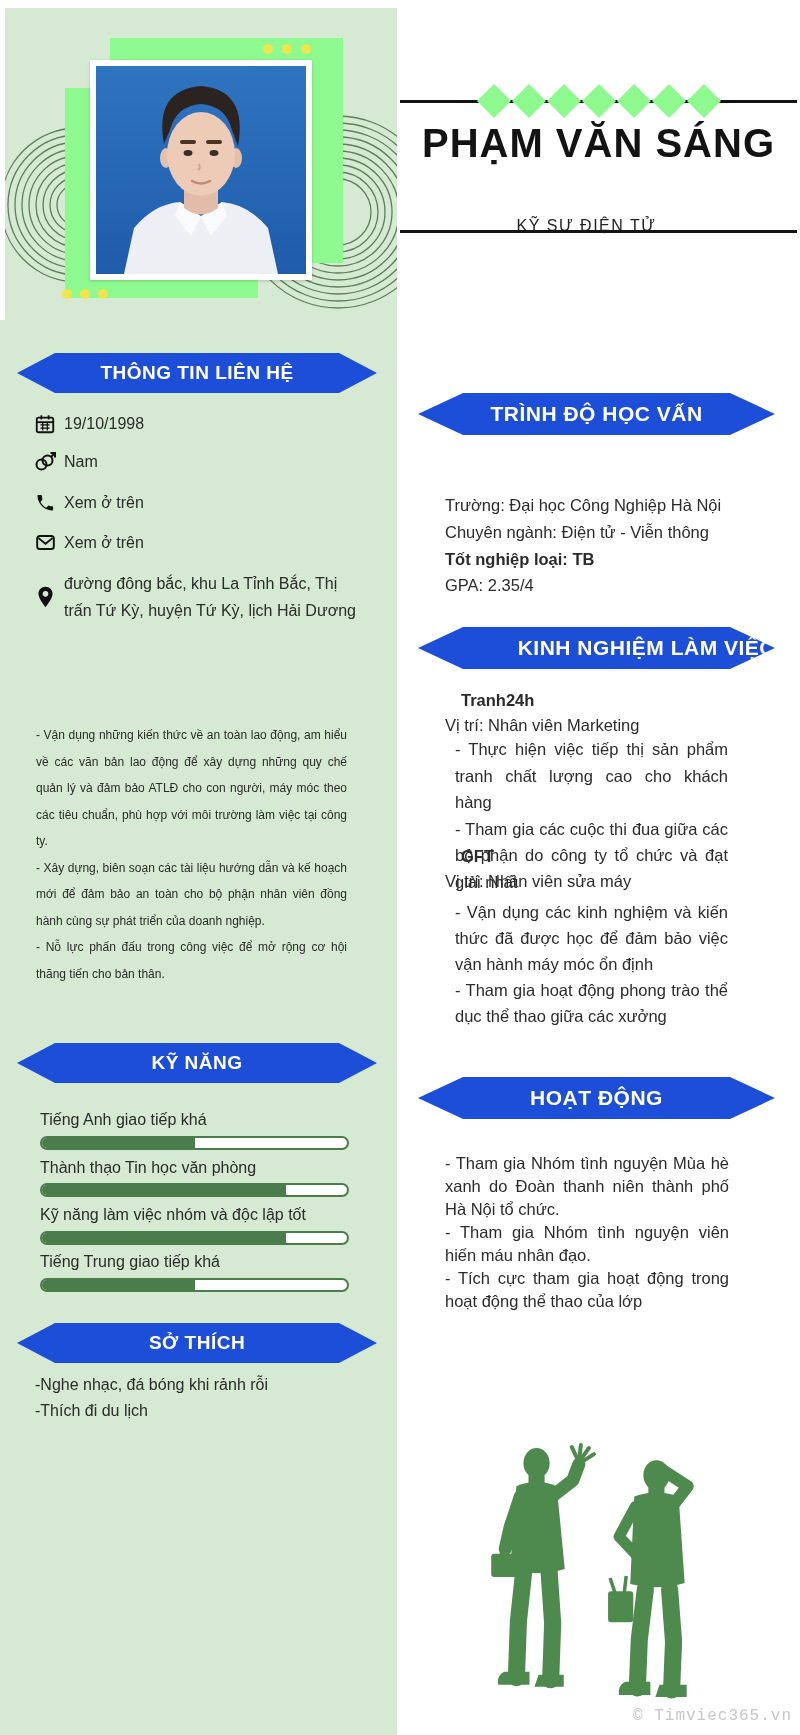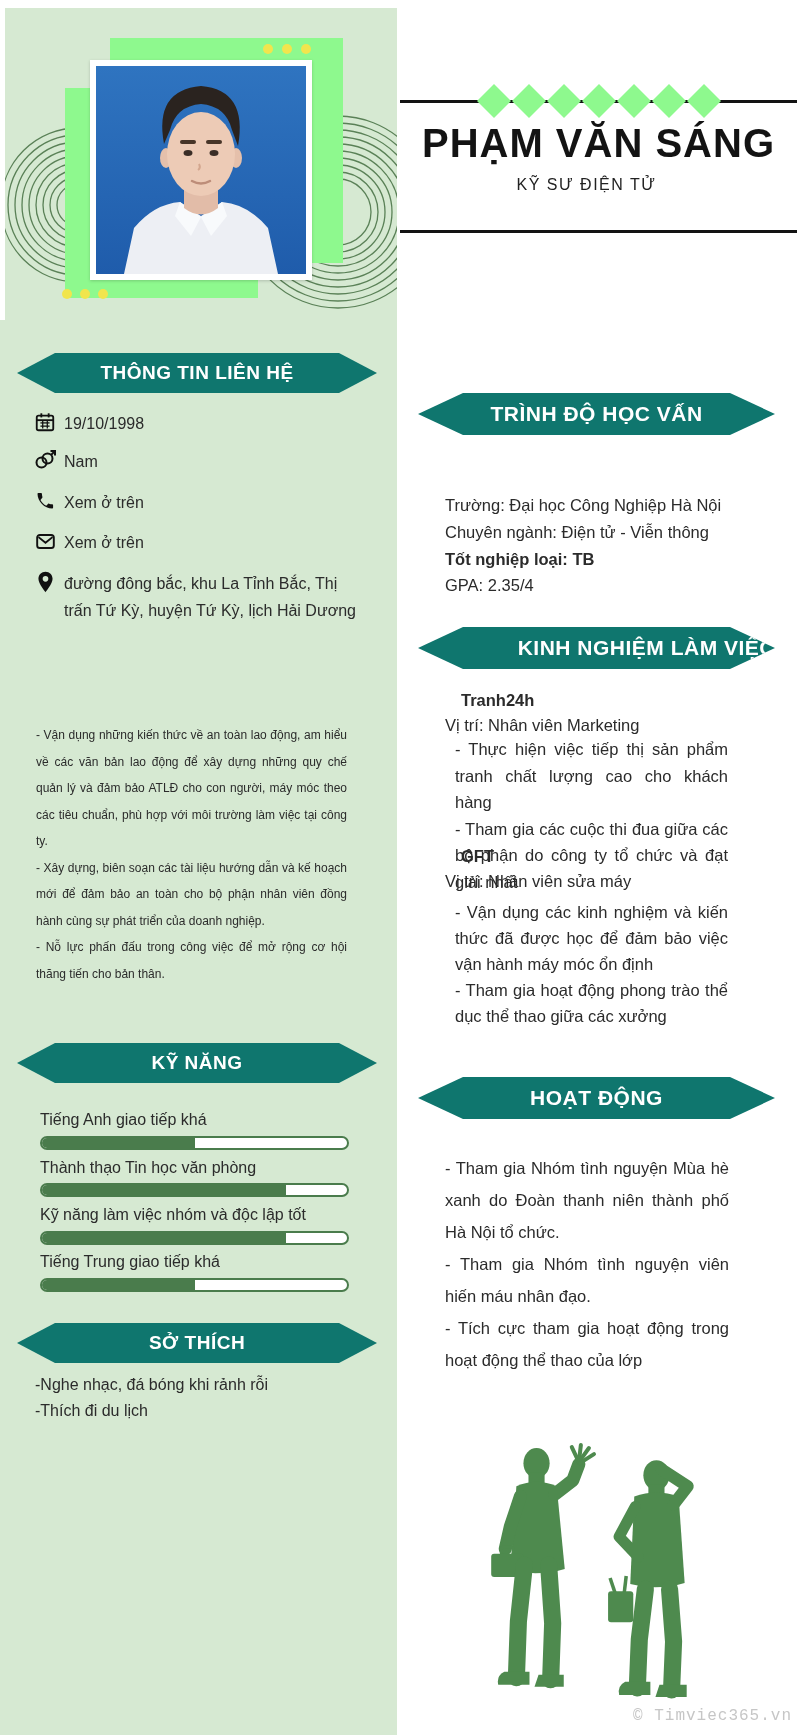--- a/index.html
+++ b/index.html
@@ -11,48 +11,48 @@
   .left-col{position:absolute;left:0;top:0;width:397px;height:1735px;background:#d6e9d2;overflow:hidden;}
   .white-top{position:absolute;left:0;top:0;width:397px;height:8px;background:#ffffff;}
   .white-left{position:absolute;left:0;top:0;width:5px;height:320px;background:#ffffff;}
   .green-rect{position:absolute;background:#8ef98e;}
   .dot{position:absolute;width:10px;height:10px;border-radius:50%;background:#f1e54d;}
   .photo-frame{position:absolute;left:90px;top:60px;width:222px;height:220px;background:#ffffff;
                box-shadow:0 1px 3px rgba(0,0,0,.18);}
   .photo-frame svg{position:absolute;left:6px;top:6px;}
 
   
-  .banner{position:absolute;background:#0f766e;color:#ffffff;font-weight:bold;
+  .banner{position:absolute;background:#1d4ed8;color:#ffffff;font-weight:bold;
           display:flex;align-items:center;justify-content:center;letter-spacing:.5px;}
   .banner.left{left:17px;width:360px;height:40px;font-size:19px;
           clip-path:polygon(0 50%,38px 0,calc(100% - 38px) 0,100% 50%,calc(100% - 38px) 100%,38px 100%);}
   .banner.right{left:418px;width:357px;height:42px;font-size:21px;
           clip-path:polygon(0 50%,45px 0,calc(100% - 45px) 0,100% 50%,calc(100% - 45px) 100%,45px 100%);}
 
   
-  .c-row{position:absolute;left:33px;width:330px;display:flex;align-items:flex-start;}
+  .c-row{position:absolute;left:33px;width:330px;display:flex;align-items:center;}
   .c-icon{width:24px;height:24px;flex:0 0 24px;margin-right:7px;display:flex;align-items:center;justify-content:center;}
   .c-text{font-size:16px;line-height:27px;padding-top:0px;}
 
   .body-text{font-size:12px;line-height:26.5px;text-align:justify;}
   .body-text p{margin:0;}
 
   .skill-label{position:absolute;left:40px;font-size:16px;line-height:20px;}
   .skill-bar{position:absolute;left:40px;width:305px;height:10px;background:#ffffff;
              border:2px solid #4a7c4c;border-radius:7px;}
   .skill-fill{position:absolute;left:0;top:0;height:100%;background:#4a7c4c;border-radius:5px 0 0 5px;}
 
   
   .hline{position:absolute;height:3px;background:#131313;}
   .diamond-row{position:absolute;left:397px;width:403px;display:flex;justify-content:center;gap:11px;}
   .diamond{width:24px;height:24px;background:#8ef98e;transform:rotate(45deg);}
   .cv-name{position:absolute;left:397px;width:403px;text-align:center;font-size:40px;line-height:46px;
            font-weight:bold;color:#131313;letter-spacing:1px;}
   .cv-title{position:absolute;left:397px;width:379px;text-align:center;font-size:16px;
-            letter-spacing:1.5px;color:#222222;}
+            letter-spacing:1.5px;color:#222222;margin-top:41px;}
 
   .r-line{position:absolute;left:445px;width:300px;font-size:16.5px;line-height:26.5px;}
   .r-bold{font-weight:bold;margin-left:16px;}
   .r-just{position:absolute;font-size:16.5px;text-align:justify;}
   .r-just p{margin:0;}
 
   .watermark{position:absolute;right:8px;top:1707px;font-family:"Liberation Mono",monospace;
              font-size:16px;letter-spacing:1px;color:#c6c6c6;}
 </style>
 </head>
@@ -256,21 +256,21 @@
   <div class="r-line r-bold" style="top:843px;">GFT</div>
   <div class="r-line" style="top:868px;">Vị trí: Nhân viên sửa máy</div>
   <div class="r-just" style="left:455px;top:899px;width:273px;line-height:26px;">
     <p>- Vận dụng các kinh nghiệm và kiến thức đã được học để đảm bảo việc vận hành máy móc ổn định</p>
     <p>- Tham gia hoạt động phong trào thể dục thể thao giữa các xưởng</p>
   </div>
 
   <div class="banner right" style="top:1077px;">
     <span>HOẠT ĐỘNG</span>
   </div>
-  <div class="r-just" style="left:445px;top:1152px;width:284px;line-height:32px;">
+  <div class="r-just" style="left:445px;top:1152px;width:284px;line-height:23px;">
     <p>- Tham gia Nhóm tình nguyện Mùa hè xanh do Đoàn thanh niên thành phố Hà Nội tổ chức.</p>
     <p>- Tham gia Nhóm tình nguyện viên hiến máu nhân đạo.</p>
     <p>- Tích cực tham gia hoạt động trong hoạt động thể thao của lớp</p>
   </div>
 
   <svg class="abs" style="left:472px;top:1442px;" width="252" height="265" viewBox="0 0 250 263">
     <g fill="#4e8a4e" stroke="#4e8a4e">
 
       <ellipse cx="64" cy="21" rx="13" ry="15" stroke="none"></ellipse>
       <rect x="56" y="30" width="16" height="12" stroke="none"></rect>

